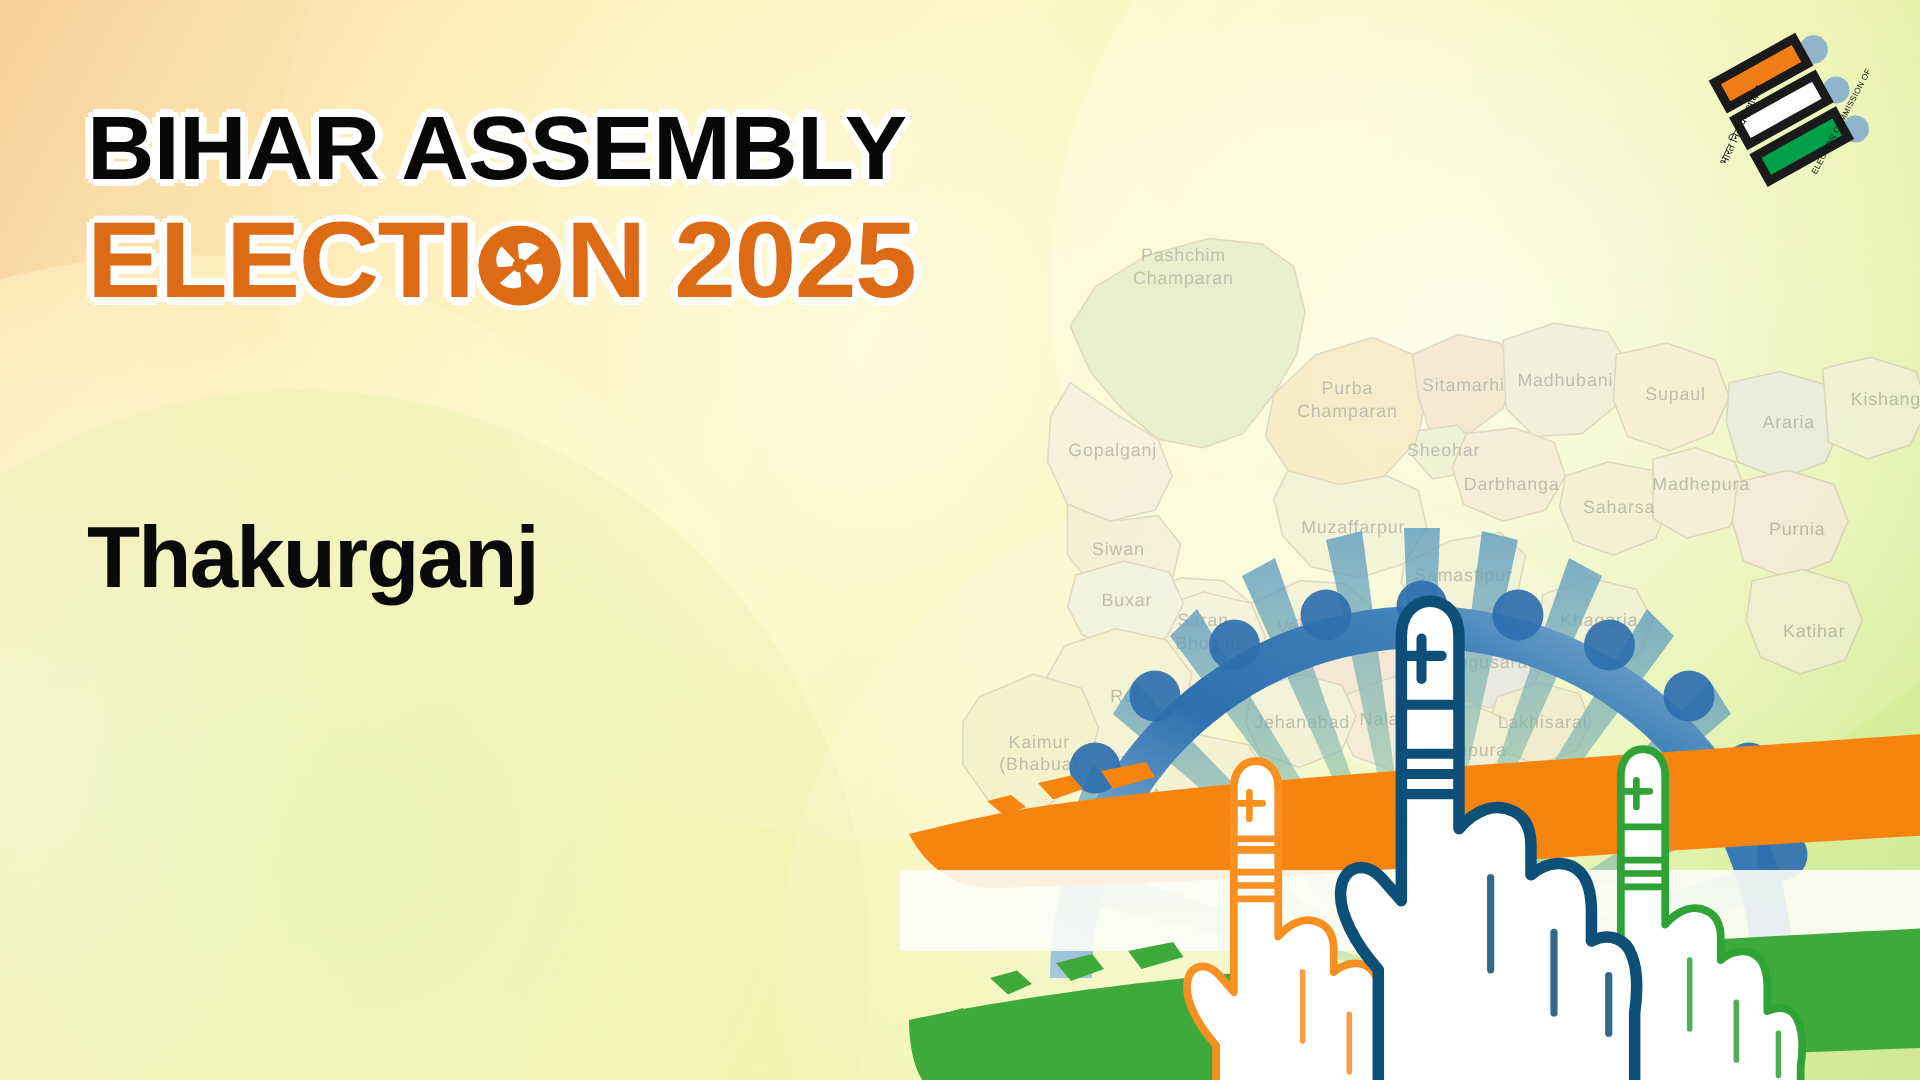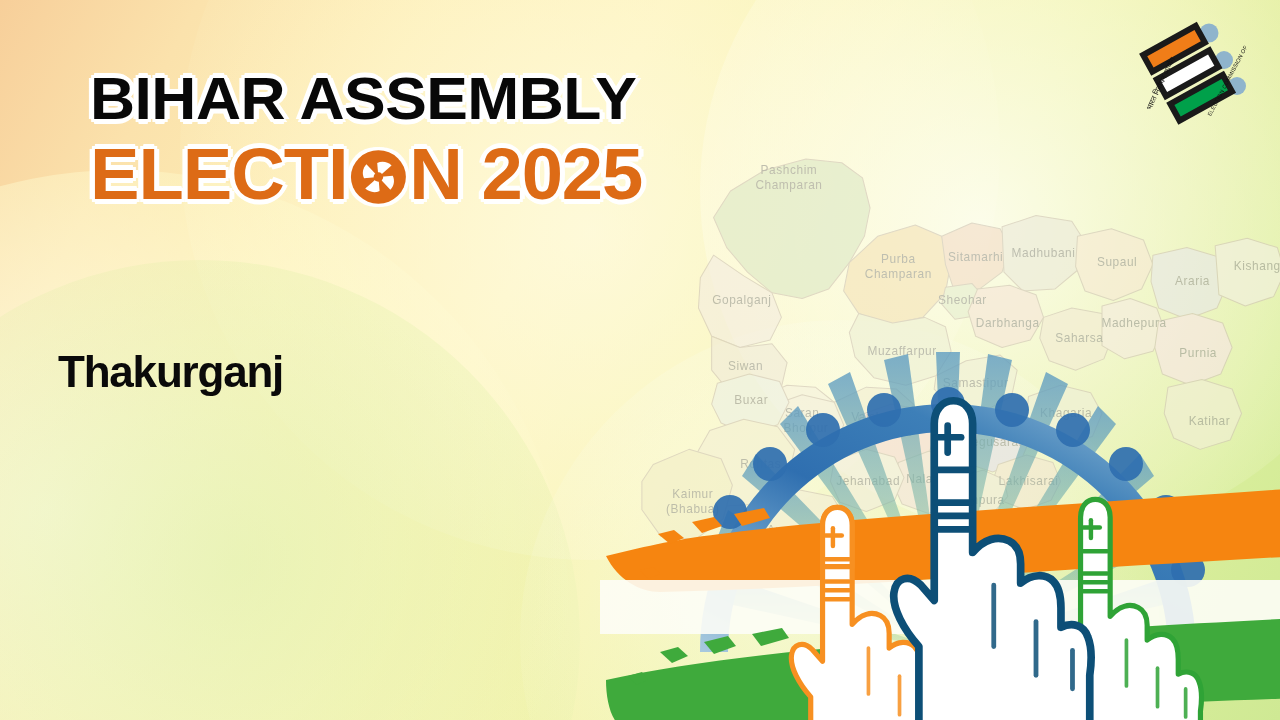--- a/index.html
+++ b/index.html
@@ -46,21 +46,21 @@
 
   
   .flag{position:absolute;left:600px;top:430px;width:700px;height:300px;}
   .flag svg{width:100%;height:100%;display:block;}
 
   
   .hands{position:absolute;left:780px;top:395px;width:440px;height:330px;}
   .hands svg{width:100%;height:100%;display:block;}
 
   
-  .headline{position:absolute;left:58px;top:68px;width:660px;margin-left:32px;}
+  .headline{position:absolute;left:58px;top:68px;width:660px;}
   .line1{
     font-family:"Liberation Sans", sans-serif;
     font-weight:bold;font-size:60px;line-height:62px;
     letter-spacing:-0.5px;color:#080808;
     transform:scaleX(1.04);transform-origin:left center;
     -webkit-text-stroke:0;
     text-shadow:
       -4px 0 0 #fff, 4px 0 0 #fff, 0 -4px 0 #fff, 0 4px 0 #fff,
       -3px -3px 0 #fff, 3px -3px 0 #fff, -3px 3px 0 #fff, 3px 3px 0 #fff,
       -5px 0 0 #fff, 5px 0 0 #fff, 0 -5px 0 #fff, 0 5px 0 #fff;
@@ -86,21 +86,21 @@
     display:inline-block;width:58px;height:58px;margin:0 1px;
     position:relative;top:3px;flex:0 0 auto;
     filter:drop-shadow(3px 0 0 #fff) drop-shadow(-3px 0 0 #fff)
            drop-shadow(0 3px 0 #fff) drop-shadow(0 -3px 0 #fff);
   }
   .ballot-o svg{width:100%;height:100%;display:block;}
 
   .constituency{
     position:absolute;left:58px;top:340px;
     font-family:"Liberation Sans", sans-serif;
-    font-weight:bold;font-size:44px;line-height:64px;
+    font-weight:bold;font-size:58px;line-height:64px;
     letter-spacing:-1.2px;color:#0a0a0a;
     white-space:nowrap;
   }
 
   
   .eci{position:absolute;right:18px;top:14px;width:126px;height:118px;}
   .eci svg{width:100%;height:100%;display:block;}
 </style>
 </head>
 <body>

